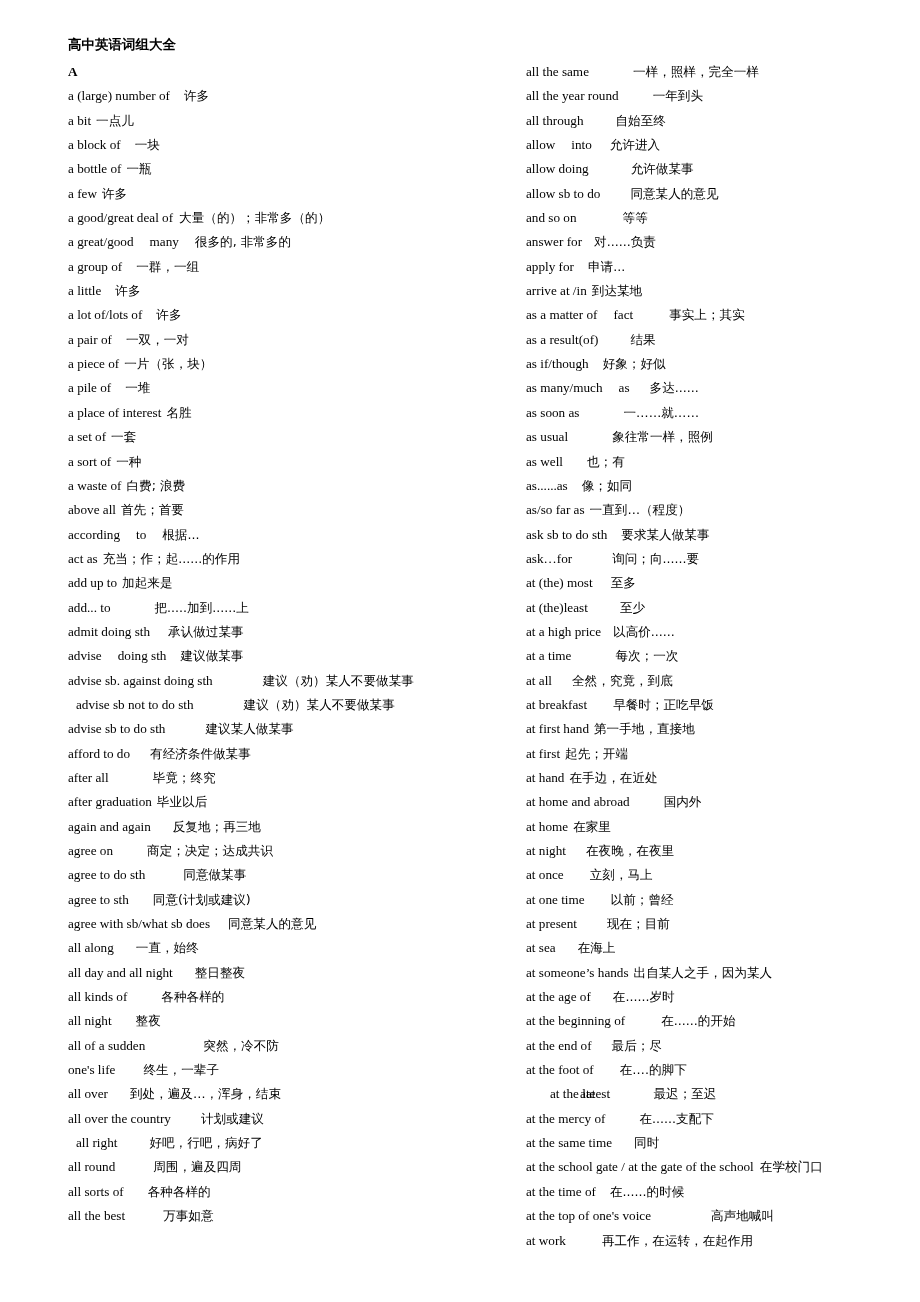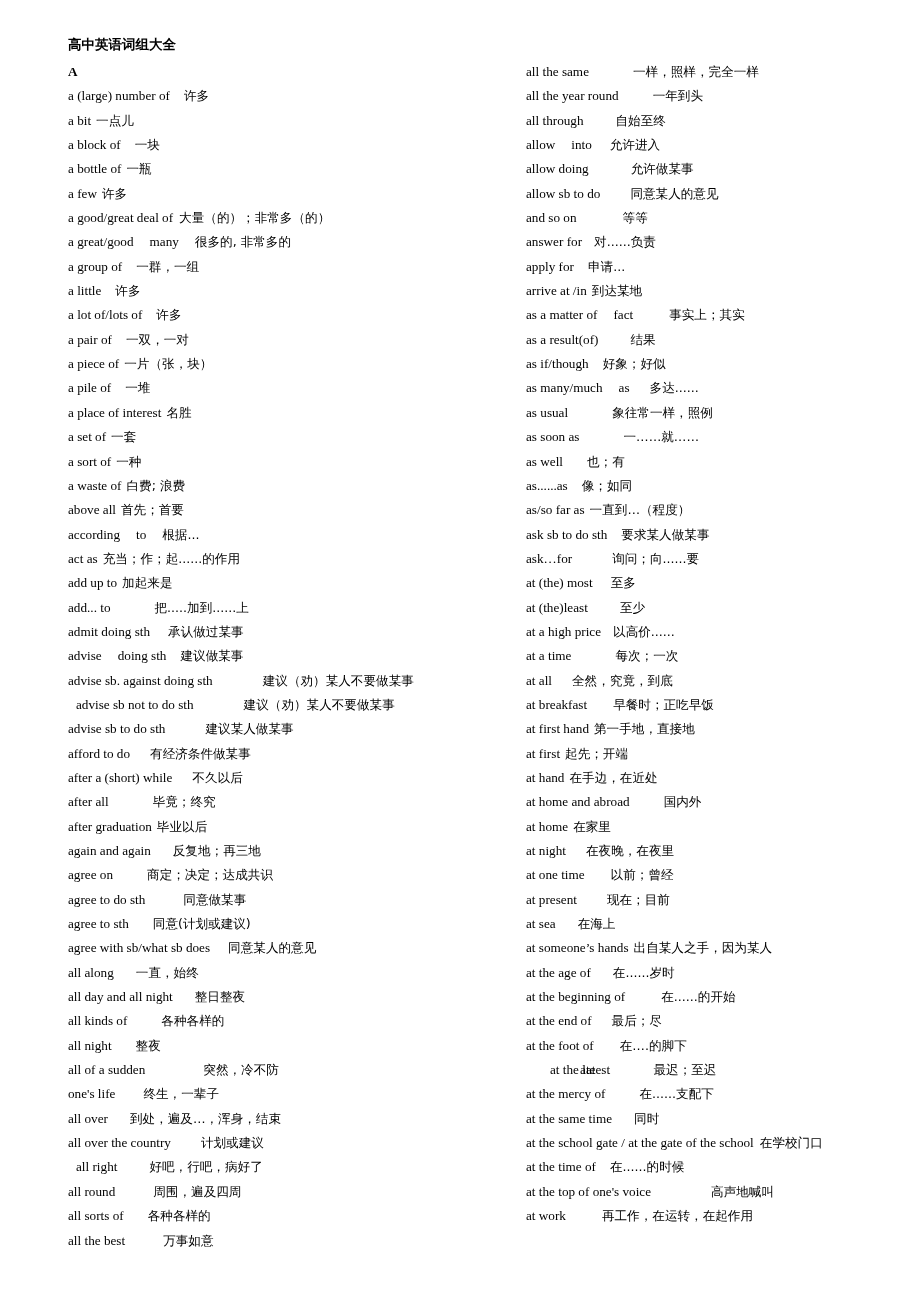--- a/index.html
+++ b/index.html
@@ -112,21 +112,20 @@
           <div class="entry"><span class="term">according</span><span class="gap" style="width: 16px;"></span><span class="term">to</span><span class="gap" style="width: 16px;"></span><span class="gloss">根据...</span></div>
           <div class="entry"><span class="term">act as</span><span class="gap" style="width: 5px;"></span><span class="gloss">充当；作；起......的作用</span></div>
           <div class="entry"><span class="term">add up to</span><span class="gap" style="width: 5px;"></span><span class="gloss">加起来是</span></div>
           <div class="entry"><span class="term">add... to</span><span class="gap" style="width: 44px;"></span><span class="gloss">把.....加到......上</span></div>
           <div class="entry"><span class="term">admit doing sth</span><span class="gap" style="width: 18px;"></span><span class="gloss">承认做过某事</span></div>
           <div class="entry"><span class="term">advise</span><span class="gap" style="width: 16px;"></span><span class="term">doing sth</span><span class="gap" style="width: 14px;"></span><span class="gloss">建议做某事</span></div>
           <div class="entry"><span class="term">advise sb. against doing sth</span><span class="gap" style="width: 50px;"></span><span class="gloss">建议（劝）某人不要做某事</span></div>
           <div class="entry indent"><span class="term">advise sb not to do sth</span><span class="gap" style="width: 50px;"></span><span class="gloss">建议（劝）某人不要做某事</span></div>
           <div class="entry"><span class="term">advise sb to do sth</span><span class="gap" style="width: 40px;"></span><span class="gloss">建议某人做某事</span></div>
           <div class="entry"><span class="term">afford to do</span><span class="gap" style="width: 20px;"></span><span class="gloss">有经济条件做某事</span></div>
-          <div class="entry"><span class="term">after a (short) while</span><span class="gap" style="width: 20px;"></span><span class="gloss">不久以后</span></div>
           <div class="entry"><span class="term">after all</span><span class="gap" style="width: 44px;"></span><span class="gloss">毕竟；终究</span></div>
           <div class="entry"><span class="term">after graduation</span><span class="gap" style="width: 5px;"></span><span class="gloss">毕业以后</span></div>
           <div class="entry"><span class="term">again and again</span><span class="gap" style="width: 22px;"></span><span class="gloss">反复地；再三地</span></div>
           <div class="entry"><span class="term">agree on</span><span class="gap" style="width: 34px;"></span><span class="gloss">商定；决定；达成共识</span></div>
           <div class="entry"><span class="term">agree to do sth</span><span class="gap" style="width: 38px;"></span><span class="gloss">同意做某事</span></div>
           <div class="entry"><span class="term">agree to sth</span><span class="gap" style="width: 24px;"></span><span class="gloss">同意(计划或建议)</span></div>
           <div class="entry"><span class="term">agree with sb/what sb does</span><span class="gap" style="width: 18px;"></span><span class="gloss">同意某人的意见</span></div>
           <div class="entry"><span class="term">all along</span><span class="gap" style="width: 22px;"></span><span class="gloss">一直，始终</span></div>
           <div class="entry"><span class="term">all day and all night</span><span class="gap" style="width: 22px;"></span><span class="gloss">整日整夜</span></div>
           <div class="entry"><span class="term">all kinds of</span><span class="gap" style="width: 34px;"></span><span class="gloss">各种各样的</span></div>
@@ -151,39 +150,40 @@
           <div class="entry"><span class="term">allow doing</span><span class="gap" style="width: 42px;"></span><span class="gloss">允许做某事</span></div>
           <div class="entry"><span class="term">allow sb to do</span><span class="gap" style="width: 30px;"></span><span class="gloss">同意某人的意见</span></div>
           <div class="entry"><span class="term">and so on</span><span class="gap" style="width: 46px;"></span><span class="gloss">等等</span></div>
           <div class="entry"><span class="term">answer for</span><span class="gap" style="width: 12px;"></span><span class="gloss">对......负责</span></div>
           <div class="entry"><span class="term">apply for</span><span class="gap" style="width: 14px;"></span><span class="gloss">申请...</span></div>
           <div class="entry"><span class="term">arrive at /in</span><span class="gap" style="width: 5px;"></span><span class="gloss">到达某地</span></div>
           <div class="entry"><span class="term">as a matter of</span><span class="gap" style="width: 16px;"></span><span class="term">fact</span><span class="gap" style="width: 36px;"></span><span class="gloss">事实上；其实</span></div>
           <div class="entry"><span class="term">as a result(of)</span><span class="gap" style="width: 32px;"></span><span class="gloss">结果</span></div>
           <div class="entry"><span class="term">as if/though</span><span class="gap" style="width: 14px;"></span><span class="gloss">好象；好似</span></div>
           <div class="entry"><span class="term">as many/much</span><span class="gap" style="width: 16px;"></span><span class="term">as</span><span class="gap" style="width: 20px;"></span><span class="gloss">多达......</span></div>
+          <div class="entry"><span class="term">as soon as</span><span class="gap" style="width: 44px;"></span><span class="gloss">一……就……</span></div>
           <div class="entry"><span class="term">as usual</span><span class="gap" style="width: 44px;"></span><span class="gloss">象往常一样，照例</span></div>
-          <div class="entry"><span class="term">as soon as</span><span class="gap" style="width: 44px;"></span><span class="gloss">一……就……</span></div>
           <div class="entry"><span class="term">as well</span><span class="gap" style="width: 24px;"></span><span class="gloss">也；有</span></div>
           <div class="entry"><span class="term">as......as</span><span class="gap" style="width: 14px;"></span><span class="gloss">像；如同</span></div>
           <div class="entry"><span class="term">as/so far as</span><span class="gap" style="width: 5px;"></span><span class="gloss">一直到…（程度）</span></div>
           <div class="entry"><span class="term">ask sb to do sth</span><span class="gap" style="width: 14px;"></span><span class="gloss">要求某人做某事</span></div>
           <div class="entry"><span class="term">ask…for</span><span class="gap" style="width: 40px;"></span><span class="gloss">询问；向......要</span></div>
           <div class="entry"><span class="term">at (the) most</span><span class="gap" style="width: 18px;"></span><span class="gloss">至多</span></div>
           <div class="entry"><span class="term">at (the)least</span><span class="gap" style="width: 32px;"></span><span class="gloss">至少</span></div>
           <div class="entry"><span class="term">at a high price</span><span class="gap" style="width: 12px;"></span><span class="gloss">以高价......</span></div>
           <div class="entry"><span class="term">at a time</span><span class="gap" style="width: 44px;"></span><span class="gloss">每次；一次</span></div>
           <div class="entry"><span class="term">at all</span><span class="gap" style="width: 20px;"></span><span class="gloss">全然，究竟，到底</span></div>
           <div class="entry"><span class="term">at breakfast</span><span class="gap" style="width: 26px;"></span><span class="gloss">早餐时；正吃早饭</span></div>
           <div class="entry"><span class="term">at first hand</span><span class="gap" style="width: 5px;"></span><span class="gloss">第一手地，直接地</span></div>
           <div class="entry"><span class="term">at first</span><span class="gap" style="width: 5px;"></span><span class="gloss">起先；开端</span></div>
           <div class="entry"><span class="term">at hand</span><span class="gap" style="width: 5px;"></span><span class="gloss">在手边，在近处</span></div>
           <div class="entry"><span class="term">at home and abroad</span><span class="gap" style="width: 34px;"></span><span class="gloss">国内外</span></div>
           <div class="entry"><span class="term">at home</span><span class="gap" style="width: 5px;"></span><span class="gloss">在家里</span></div>
           <div class="entry"><span class="term">at night</span><span class="gap" style="width: 20px;"></span><span class="gloss">在夜晚，在夜里</span></div>
+          <div class="entry"><span class="term">at once</span><span class="gap" style="width: 26px;"></span><span class="gloss">立刻，马上</span></div>
           <div class="entry"><span class="term">at one time</span><span class="gap" style="width: 26px;"></span><span class="gloss">以前；曾经</span></div>
           <div class="entry"><span class="term">at present</span><span class="gap" style="width: 30px;"></span><span class="gloss">现在；目前</span></div>
           <div class="entry"><span class="term">at sea</span><span class="gap" style="width: 22px;"></span><span class="gloss">在海上</span></div>
           <div class="entry"><span class="term">at someone’s hands</span><span class="gap" style="width: 5px;"></span><span class="gloss">出自某人之手，因为某人</span></div>
           <div class="entry"><span class="term">at the age of</span><span class="gap" style="width: 22px;"></span><span class="gloss">在......岁时</span></div>
           <div class="entry"><span class="term">at the beginning of</span><span class="gap" style="width: 36px;"></span><span class="gloss">在......的开始</span></div>
           <div class="entry"><span class="term">at the end of</span><span class="gap" style="width: 20px;"></span><span class="gloss">最后；尽</span></div>
           <div class="entry"><span class="term">at the foot of</span><span class="gap" style="width: 26px;"></span><span class="gloss">在….的脚下</span></div>
           <div class="entry"><span class="term overlap"><span>at the la</span><span>test</span><span class="over" style="position: relative; left: -30px;">ate</span></span><span class="gap" style="width: 28px;"></span><span class="gloss">最迟；至迟</span></div>
           <div class="entry"><span class="term">at the mercy of</span><span class="gap" style="width: 34px;"></span><span class="gloss">在......支配下</span></div>

